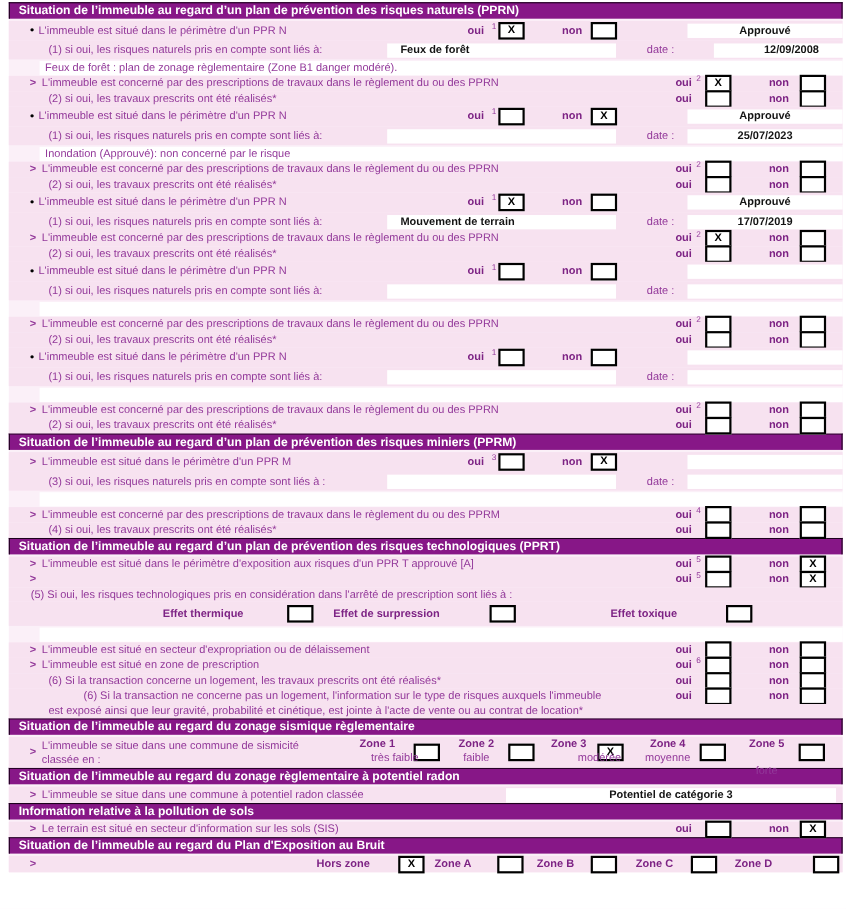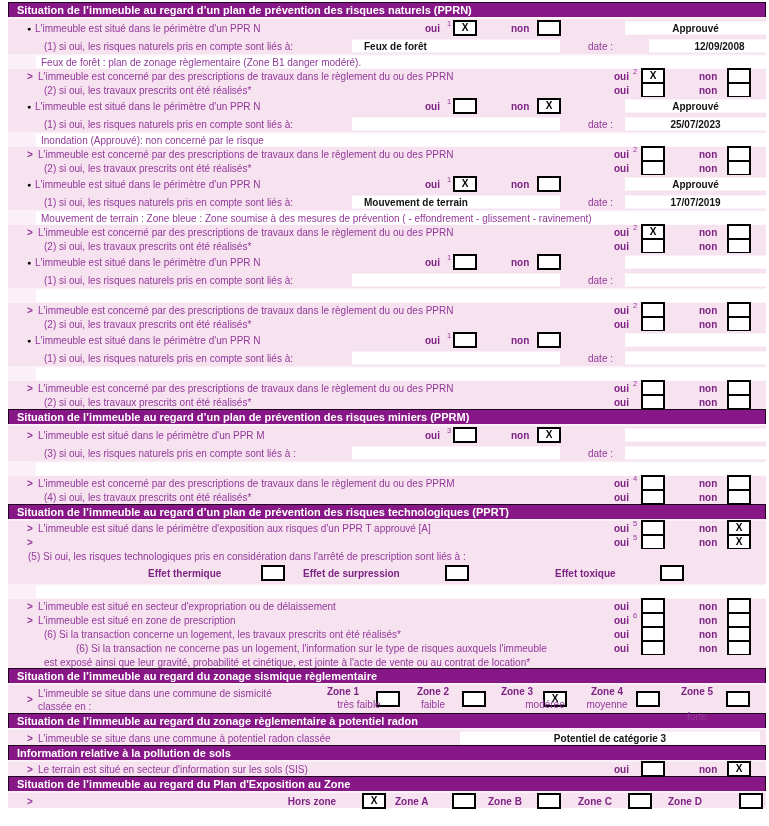--- a/index.html
+++ b/index.html
@@ -112,23 +112,20 @@
         <div class="lbl bold" style="left: 503px;">non</div>
         <div class="cb" style="left: 529px;"></div>
         <div class="field val center" style="left: 617px; width: 141px;">Approuvé</div>
       </div>
       <div class="row band" style="height: 17px;">
         <div class="lbl" style="left: 36px;">(1) si oui, les risques naturels pris en compte sont liés à:</div>
         <div class="field val padl" style="left: 344px; width: 208px;">Mouvement de terrain</div>
         <div class="lbl" style="left: 580px;">date :</div>
         <div class="field val center" style="left: 617px; width: 141px;">17/07/2019</div>
       </div>
-      <div class="row" style="height: 15px;">
-        <div class="field desc-field" style="left: 28px; width: 730px;">Mouvement de terrain : Zone bleue : Zone soumise à des mesures de prévention ( - effondrement - glissement - ravinement)</div>
-      </div>
       <div class="row band" style="height: 14px;">
         <div class="mark arrow" style="left: 19px;">&gt;</div>
         <div class="lbl" style="left: 30px;">L'immeuble est concerné par des prescriptions de travaux dans le règlement du ou des PPRN</div>
         <div class="lbl bold" style="left: 606px;">oui</div>
         <div class="sup" style="left: 625px;">2</div>
         <div class="cb" style="left: 633px;">X</div>
         <div class="lbl bold" style="left: 691px;">non</div>
         <div class="cb" style="left: 719px;"></div>
       </div>
       <div class="row band" style="height: 14px;">
@@ -351,21 +348,21 @@
       <div class="row band" style="height: 14px;">
         <div class="mark arrow" style="left: 19px;">&gt;</div>
         <div class="lbl" style="left: 30px;">Le terrain est situé en secteur d'information sur les sols (SIS)</div>
         <div class="lbl bold" style="left: 606px;">oui</div>
         <div class="cb" style="left: 633px;"></div>
         <div class="lbl bold" style="left: 691px;">non</div>
         <div class="cb" style="left: 719px;">X</div>
       </div>
     </div>
     <div class="section">
-      <div class="sec-header">Situation de l’immeuble au regard du Plan d'Exposition au Zone</div>
+      <div class="sec-header">Situation de l’immeuble au regard du Plan d'Exposition au Bruit</div>
       <div class="row band" style="height: 15px;">
         <div class="mark arrow" style="left: 19px;">&gt;</div>
         <div class="lbl bold" style="left: 262px; width: 84px; text-align: center;">Hors zone</div>
         <div class="cb" style="left: 354px;">X</div>
         <div class="lbl bold" style="left: 387px;">Zone A</div>
         <div class="cb" style="left: 444px;"></div>
         <div class="lbl bold" style="left: 480px;">Zone B</div>
         <div class="cb" style="left: 529px;"></div>
         <div class="lbl bold" style="left: 570px;">Zone C</div>
         <div class="cb" style="left: 620px;"></div>

